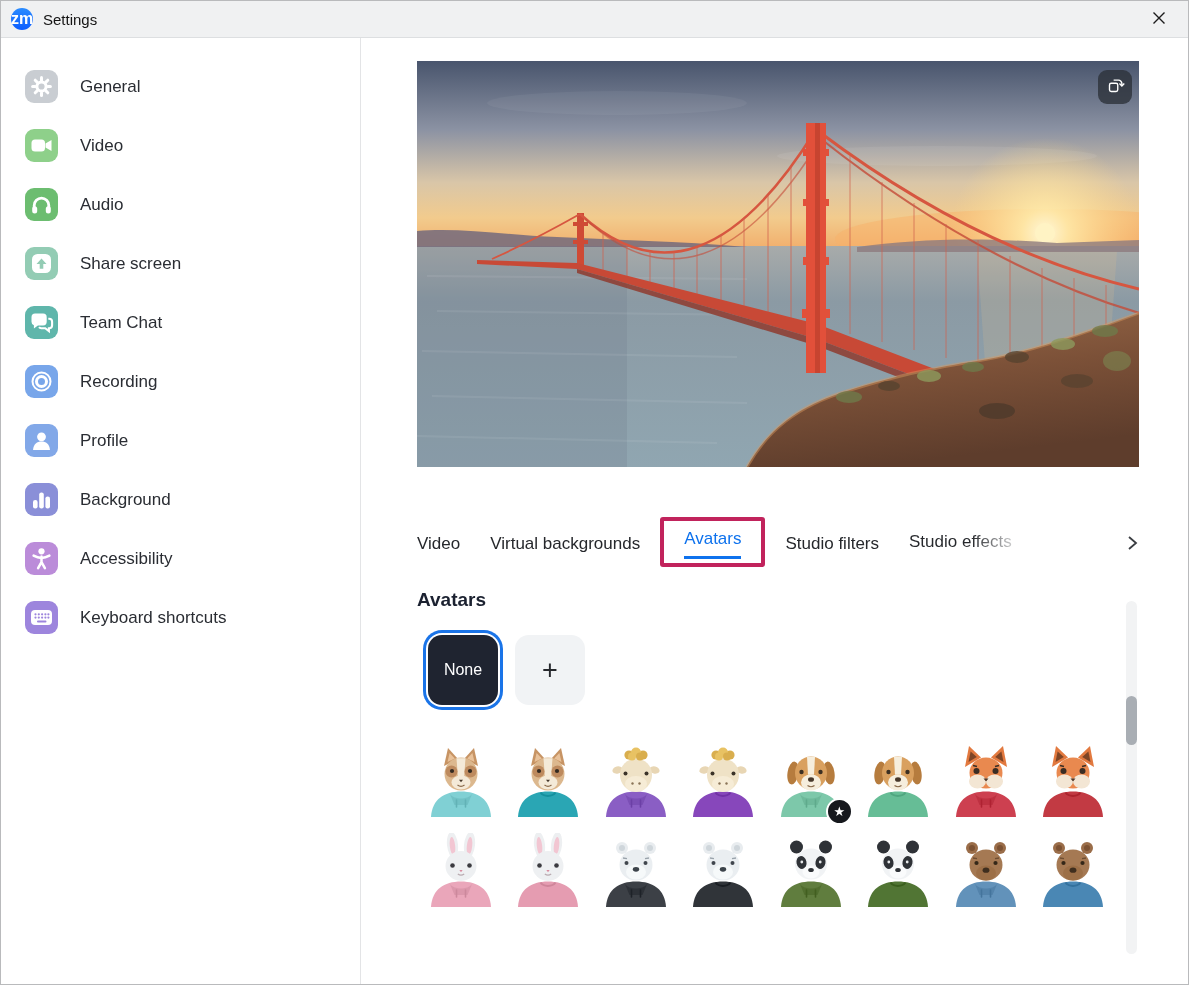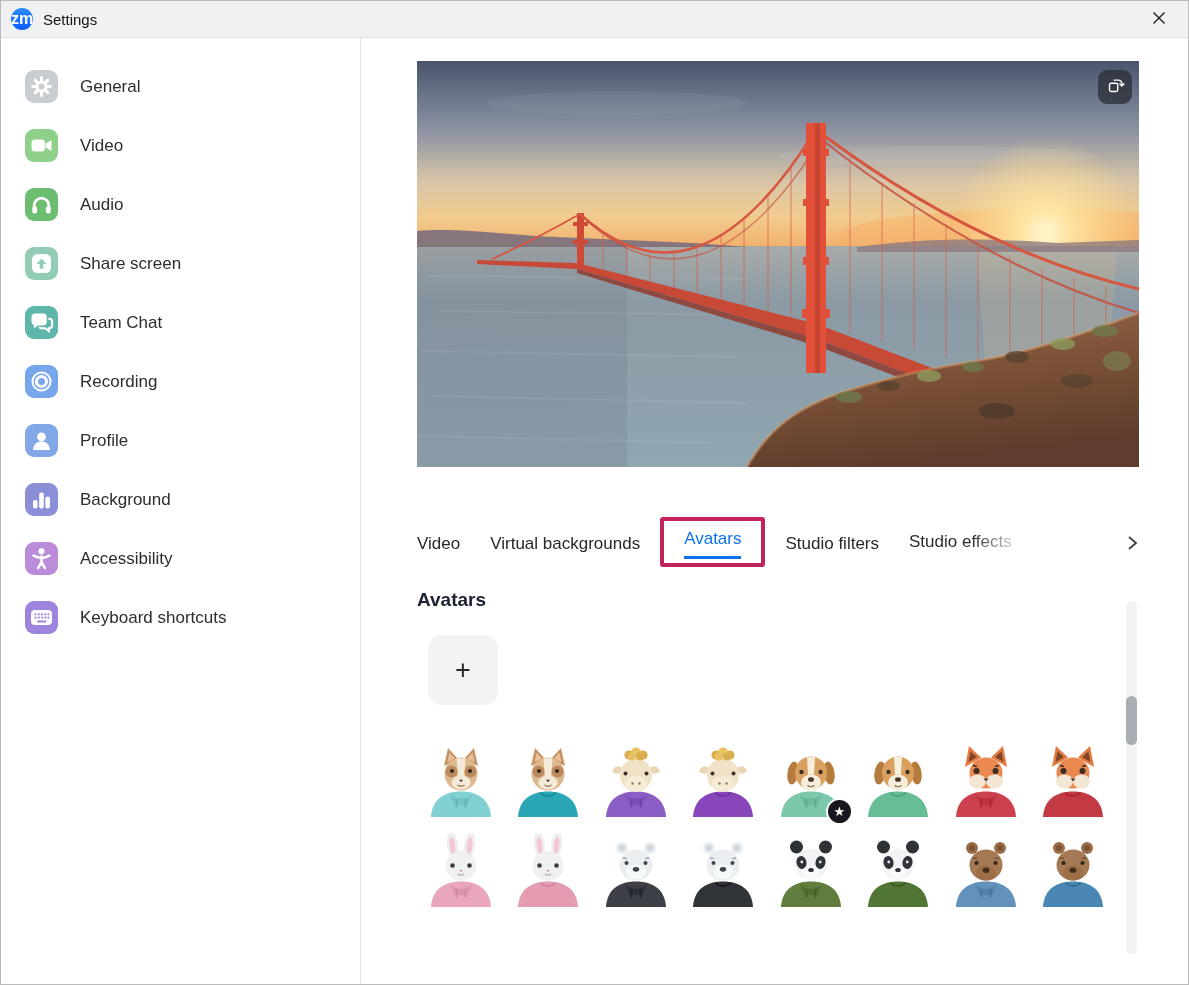--- a/index.html
+++ b/index.html
@@ -315,20 +315,21 @@
           <button class="tabs-chevron">
             <span><svg width="14" height="18" viewBox="0 0 14 18">
                 <path d="M4,3 l7,6 l-7,6" fill="none" stroke="#3a3d42" stroke-width="1.8"></path>
               </svg></span>
           </button>
         </div>
 
       <h2 class="section-heading">Avatars</h2>
 
       <div class="none-row">
+        <button class="none-tile">None</button>
         <button class="add-tile">+</button>
       </div>
 
       <div class="avatar-grid" id="avatar-grid">
           <div class="avatar-cell">
             <svg viewBox="0 0 76 76">
               <path d="M8,74 C9,56.5 21,48.5 38,48.5 C55,48.5 67,56.5 68,74 Z" fill="#80d0d4"></path>
               <path d="M27,51 C31,57 45,57 49,51 L44.5,62 L31.5,62 Z" fill="#62b2b6" opacity="0.5"></path>
               <path d="M33.5,57 v7 M42.5,57 v7" stroke="#62b2b6" stroke-width="1.6" fill="none" stroke-linecap="round"></path>
               <path d="M21,23 L25,5 L35,16 Z" fill="#c79464"></path>

